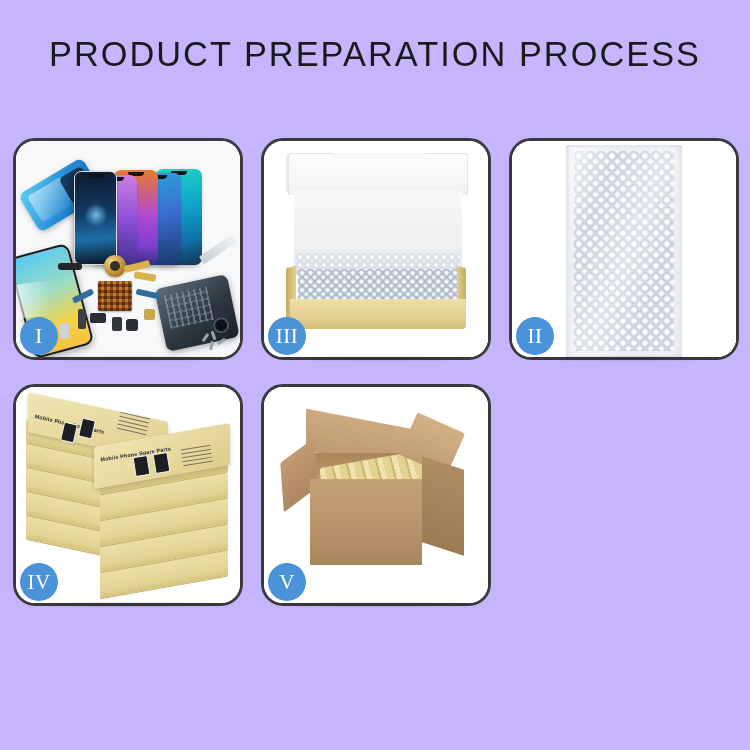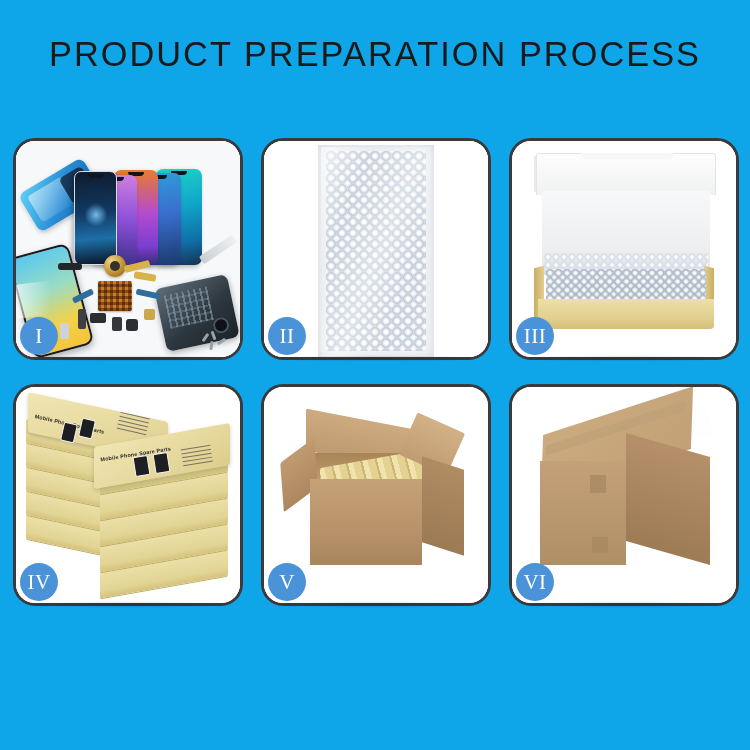--- a/index.html
+++ b/index.html
@@ -10,21 +10,21 @@
     background: #ffffff;
     font-family: "Liberation Sans", sans-serif;
     overflow: hidden;
     position: relative;
   }
 
   .page {
     width: 750px;
     height: 750px;
     position: relative;
-    background: #0ea5e9;
+    background: #c4b5fd;
   }
 
   
   .header { padding-top: 34px; text-align: center; }
 
   .main-title {
     font-size: 35px;
     font-weight: 500;
     letter-spacing: 2.1px;
     color: #1a1a1a;
@@ -486,42 +486,42 @@
           <i></i>
           <i></i>
         </div>
       </div>
       <div class="badge">I</div>
       <div class="panel-shadow"></div>
     </div>
 
     <div class="panel">
       <div class="panel-inner">
-        <div class="bw-bg"></div>
-        <div class="bw-sheet"></div>
-        <div class="bw-bubbles"></div>
-        <div class="bw-gloss"></div>
-      </div>
-      <div class="badge">II</div>
-      <div class="panel-shadow"></div>
-    </div>
-
-    <div class="panel">
-      <div class="panel-inner">
         <div class="b3-lid-l"></div>
         <div class="b3-lid-r"></div>
         <div class="b3-lid-back"></div>
         <div class="b3-inner-white"></div>
         <div class="b3-foam"></div>
         <div class="b3-left-flap"></div>
         <div class="b3-right-flap"></div>
         <div class="b3-bubble-row"></div>
         <div class="b3-front"></div>
       </div>
       <div class="badge">III</div>
+      <div class="panel-shadow"></div>
+    </div>
+
+    <div class="panel">
+      <div class="panel-inner">
+        <div class="bw-bg"></div>
+        <div class="bw-sheet"></div>
+        <div class="bw-bubbles"></div>
+        <div class="bw-gloss"></div>
+      </div>
+      <div class="badge">II</div>
       <div class="panel-shadow"></div>
     </div>
 
     <div class="panel">
       <div class="panel-inner">
         <div class="stack">
           <div class="sbox L L5"></div>
           <div class="sbox L L4"></div>
           <div class="sbox L L3"></div>
           <div class="sbox L L2"></div>
@@ -574,30 +574,15 @@
           <div class="c5-flap-left"></div>
           <div class="c5-flap-front"></div>
           <div class="c5-body"></div>
           <div class="c5-right"></div>
         </div>
       </div>
       <div class="badge">V</div>
       <div class="panel-shadow"></div>
     </div>
 
-    <div class="panel">
-      <div class="panel-inner">
-        <div class="c6">
-          <div class="c6-film"></div>
-          <div class="c6-top"></div>
-          <div class="c6-seam"></div>
-          <div class="c6-left"></div>
-          <div class="c6-right"></div>
-          <div class="c6-tape1"></div>
-          <div class="c6-tape2"></div>
-        </div>
-      </div>
-      <div class="badge">VI</div>
-      <div class="panel-shadow"></div>
-    </div>
 
   </div>
 </div>
 
 </body></html>

